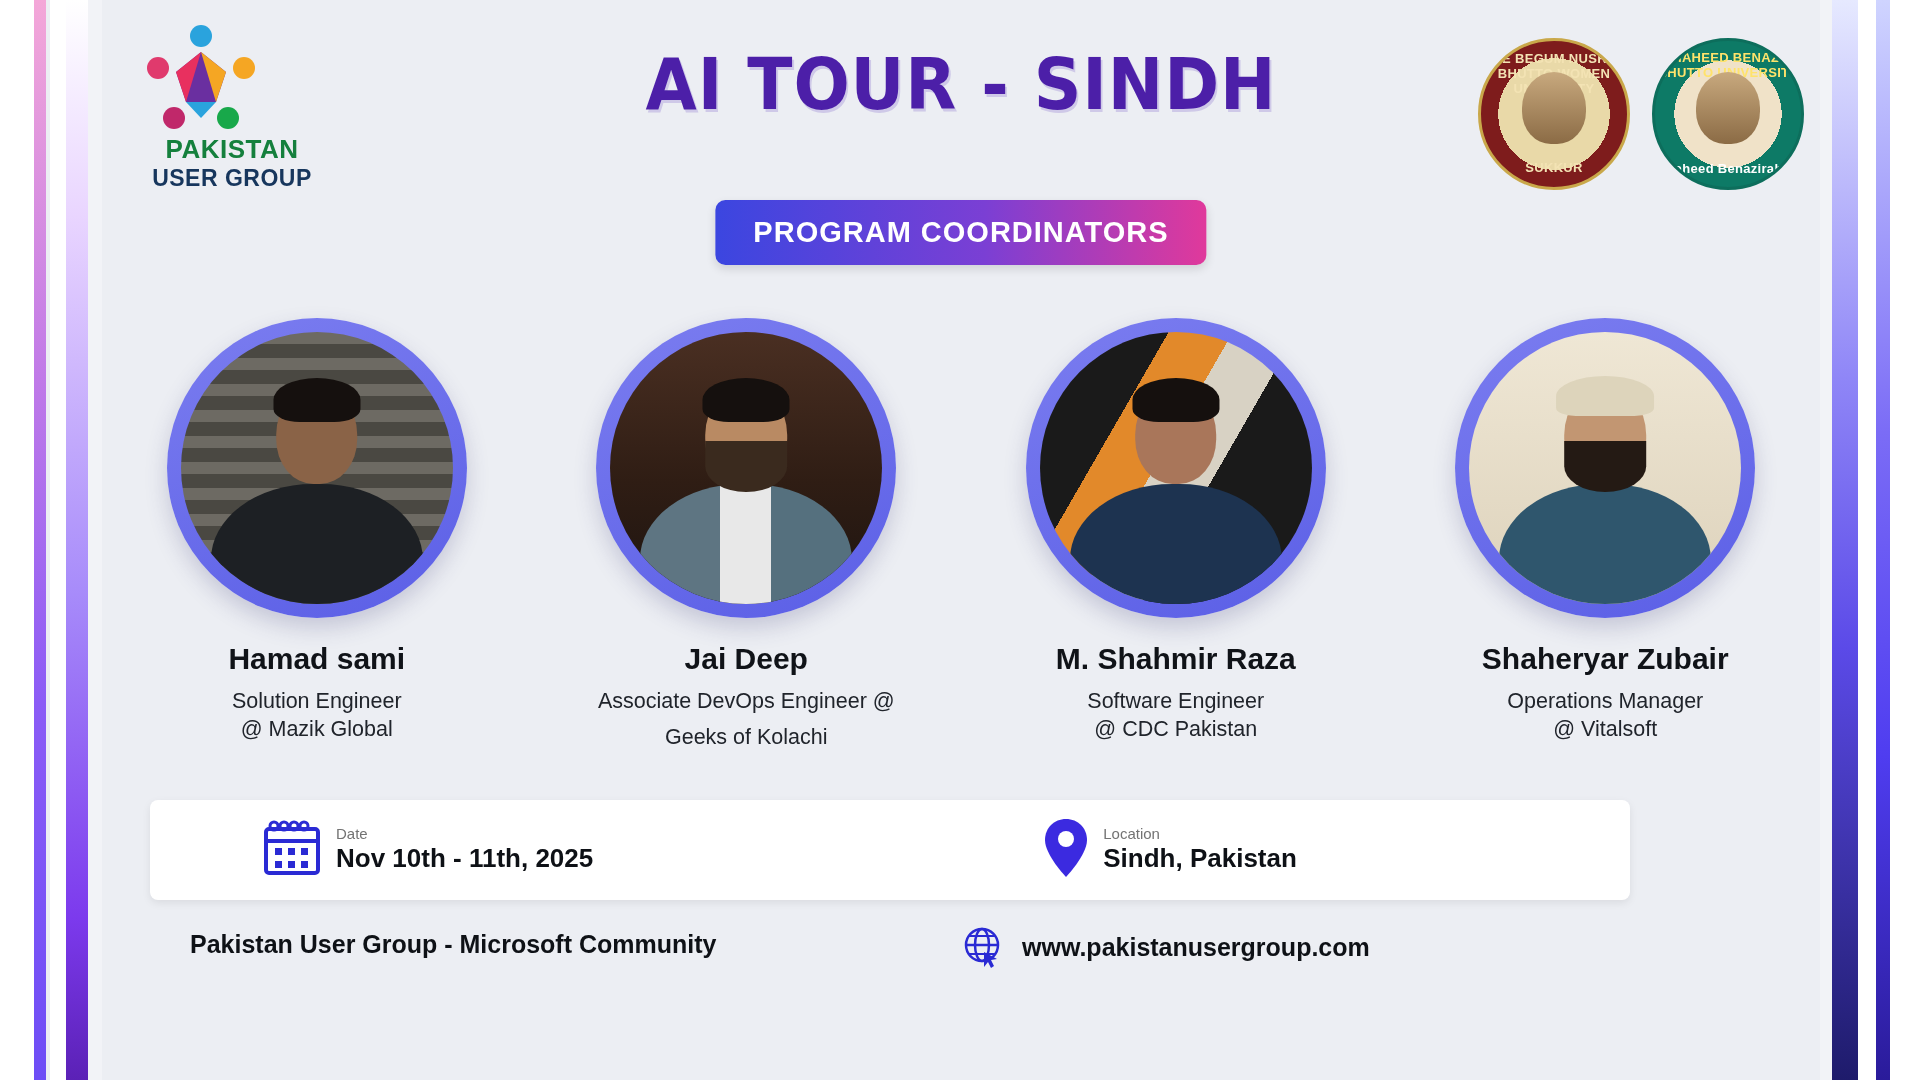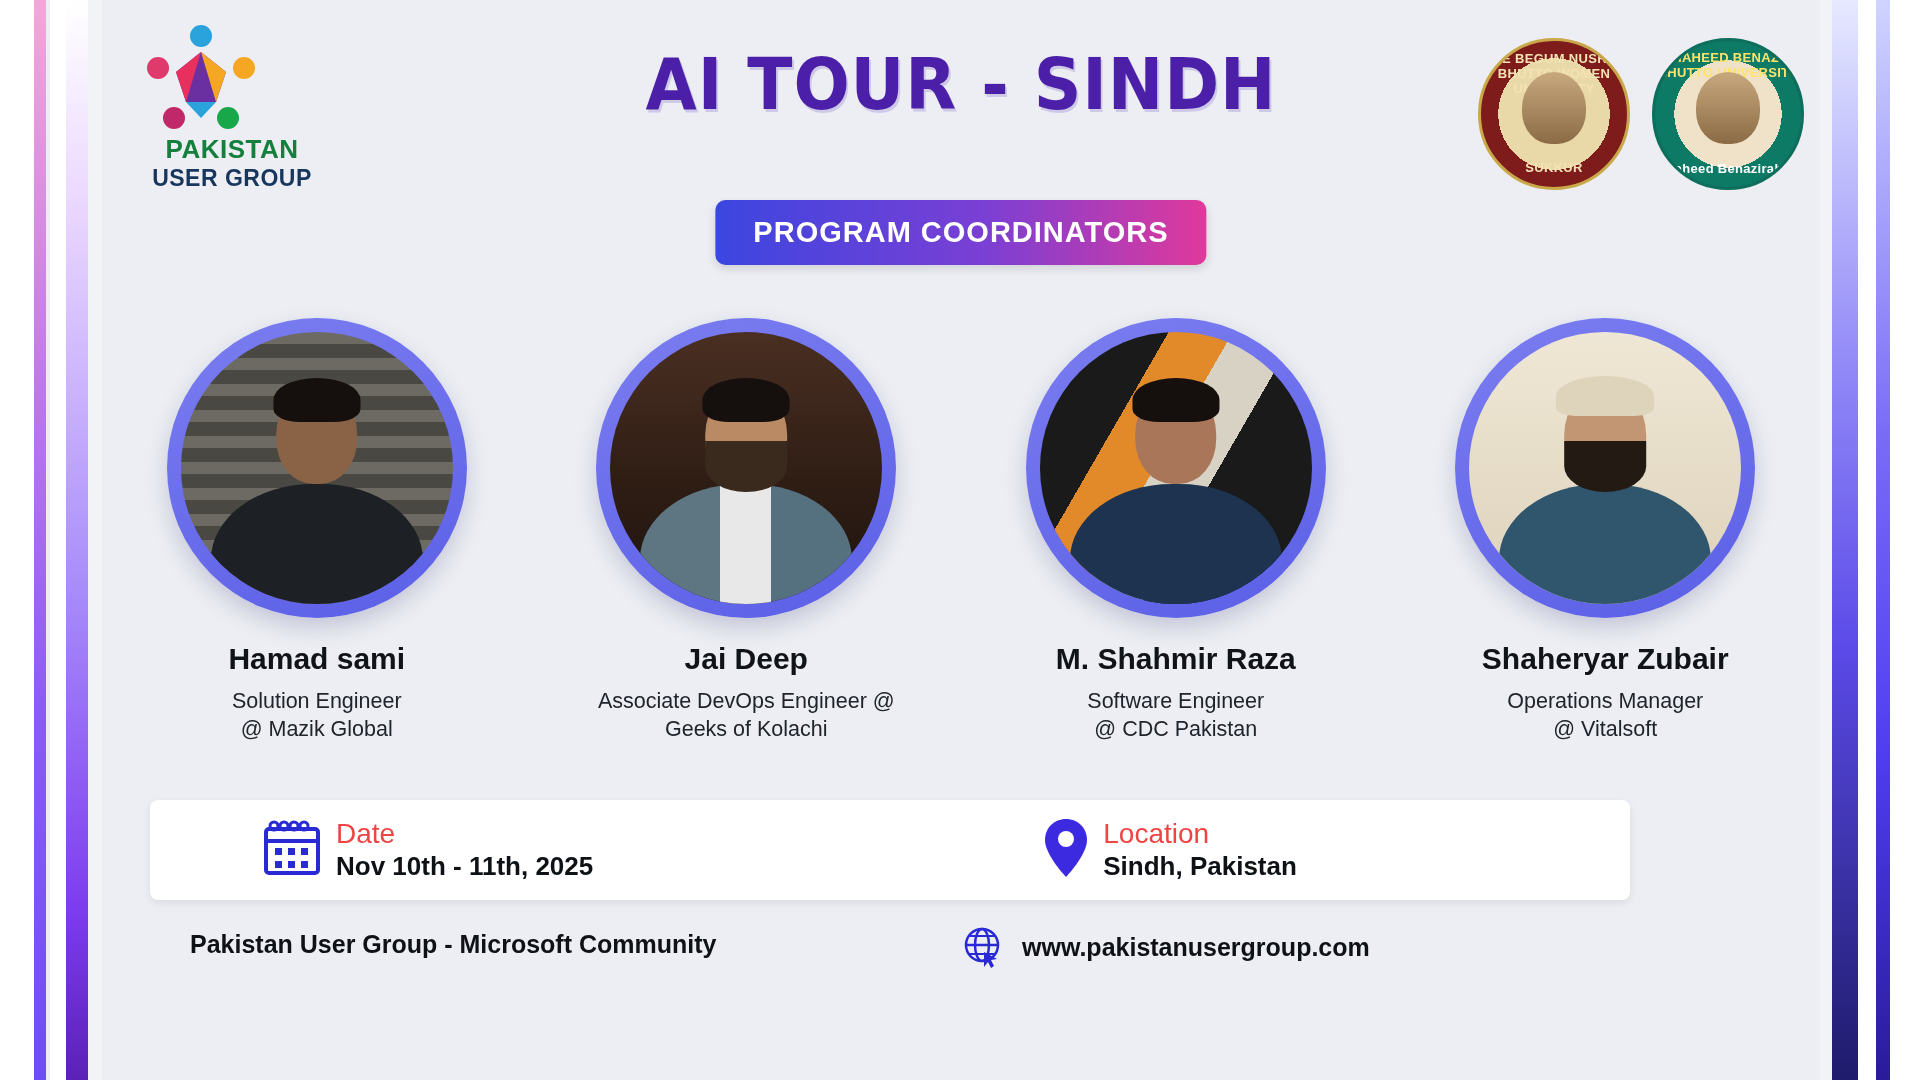--- a/index.html
+++ b/index.html
@@ -152,21 +152,21 @@
   .infobar {
     position: absolute; left: 48px; right: 0; top: 800px;
     width: 1480px; height: 100px;
     background: #fff; border-radius: 8px;
     box-shadow: 0 3px 9px rgba(0,0,0,.08);
     display: flex; align-items: center;
   }
   .info-item { display: flex; align-items: center; gap: 14px; }
   .info-date { margin-left: 112px; }
   .info-loc { margin-left: 450px; }
-  .info-label { font-size: 28px; color: #ef4444; line-height: 1.15; }
+  .info-label { font-size: 15px; color: #737373; line-height: 1.15; }
   .info-value { font-size: 26px; font-weight: 800; color: #0e1116; line-height: 1.25; }
 
   
   .footer { position: absolute; left: 0; right: 0; top: 920px; height: 70px; }
   .footer-left {
     position: absolute; left: 88px; top: 10px;
     font-size: 25px; font-weight: 800; color: #0e1116;
   }
   .footer-right {
     position: absolute; left: 860px; top: 6px;
@@ -252,21 +252,21 @@
           <div class="avatar">
             <div class="ph ph-bg2"></div>
             <div class="body-shape b2"></div>
             <div class="head-shape h2"></div>
             <div class="hair"></div>
             <div class="beard" style="background:#3a2a1e"></div>
           </div>
         </div>
         <div class="p-name">Jai Deep</div>
         <div class="p-role">Associate DevOps Engineer @</div>
-        <div class="p-role" style="margin-top:0">Geeks of Kolachi</div>
+        <div class="p-role" style="margin-top:8px">Geeks of Kolachi</div>
       </div>
 
       <div class="person">
         <div class="avatar-ring">
           <div class="avatar">
             <div class="ph ph-bg3"></div>
             <div class="body-shape b3"></div>
             <div class="head-shape h3"></div>
             <div class="hair"></div>
           </div>

